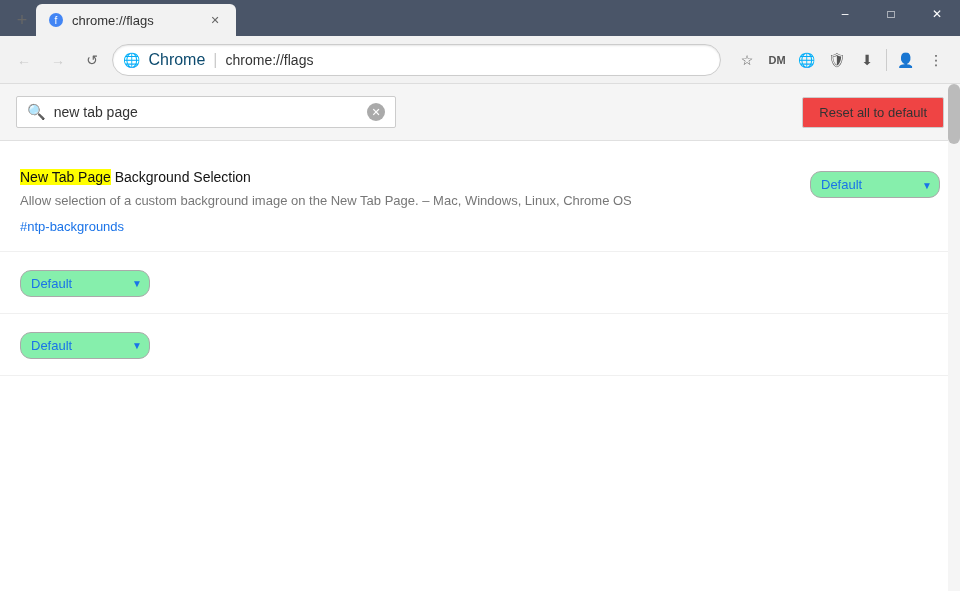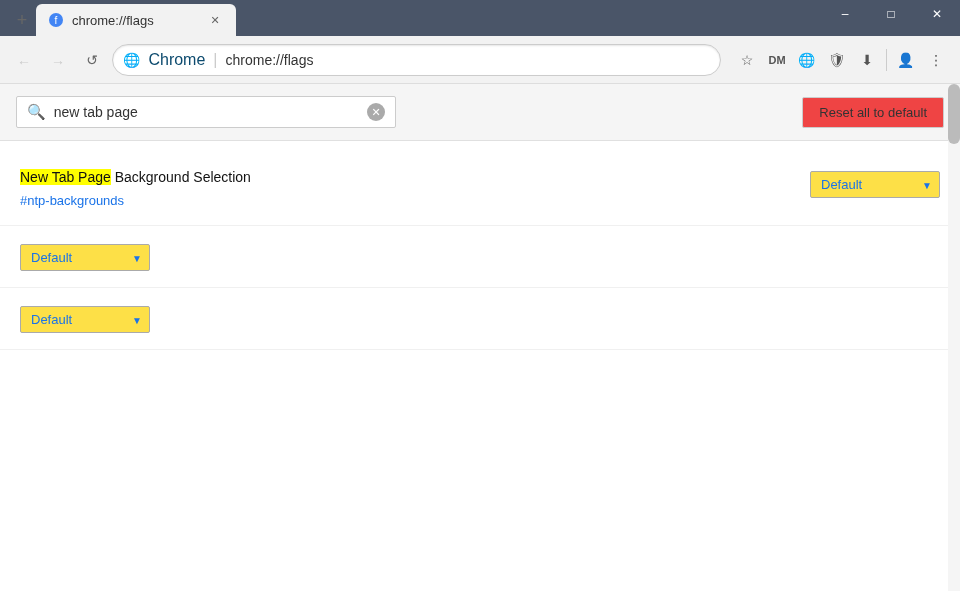--- a/index.html
+++ b/index.html
@@ -263,25 +263,25 @@
       margin-top: 24px;
     }
     .flag-control {
       min-width: 130px;
       display: flex;
       justify-content: flex-end;
       padding-top: 2px;
     }
     .flag-select {
       border: 1px solid #aaa;
-      border-radius: 2px;
+      border-radius: 11px;
       padding: 5px 24px 5px 10px;
       font-size: 13px;
       color: #1a73e8;
-      background: #fde047;
+      background: #86efac;
       cursor: pointer;
       appearance: none;
       -webkit-appearance: none;
       width: 130px;
       position: relative;
       background-image: none;
     }
     .select-wrapper {
       position: relative;
       display: inline-block;
@@ -394,20 +394,23 @@
       <button class="reset-btn">Reset all to default</button>
     </div>
 
     <div class="flags-list">
 
       <div class="flag-item">
         <div class="flag-content">
           <div class="flag-title">
             <span class="highlight">New Tab Page</span><span> Background Selection</span>
           </div>
+          <div class="flag-description">
+            <span>Allow selection of a custom background image on the New Tab Page. – Mac, Windows, Linux, Chrome OS</span>
+          </div>
           <a class="flag-link">#ntp-backgrounds</a>
         </div>
         <div class="flag-control">
           <div class="select-wrapper">
             <select class="flag-select">
               <option>Default</option>
               <option>Enabled</option>
               <option>Disabled</option>
             </select>
           </div>

